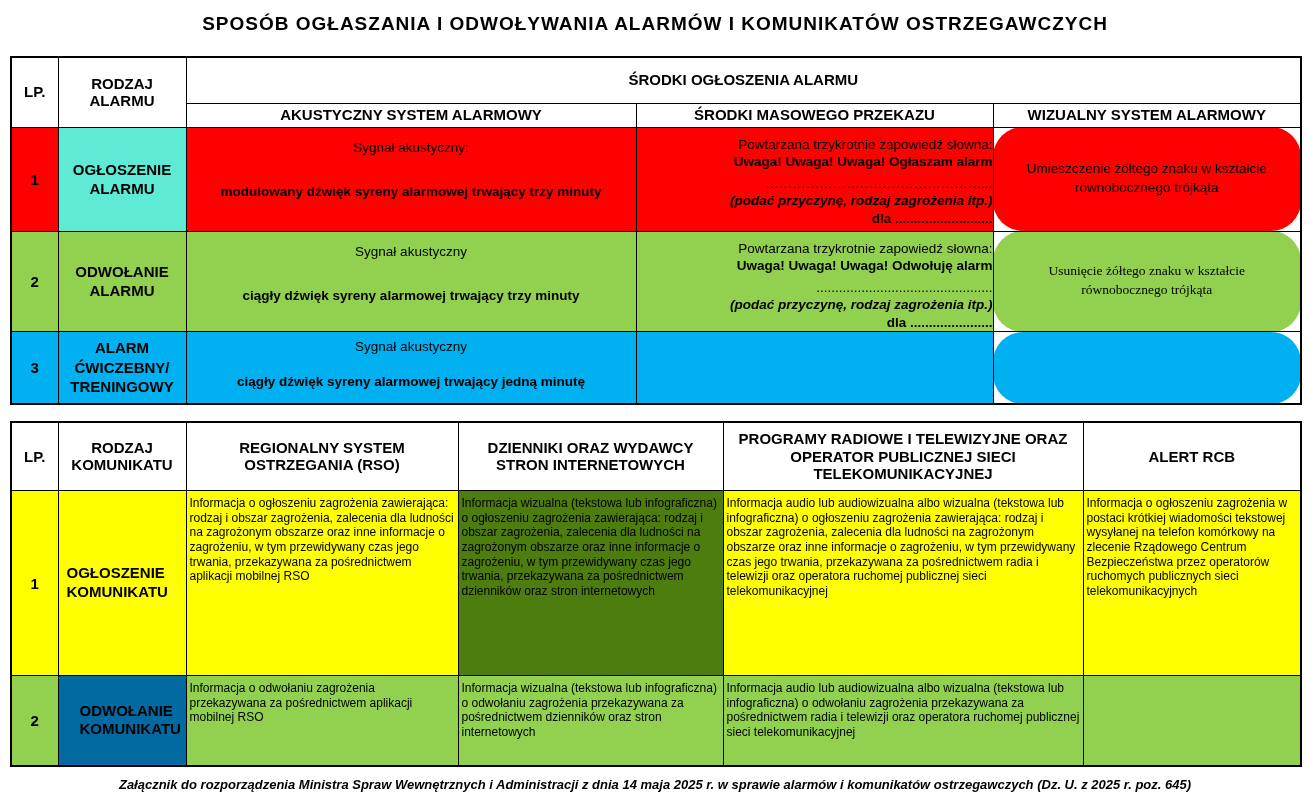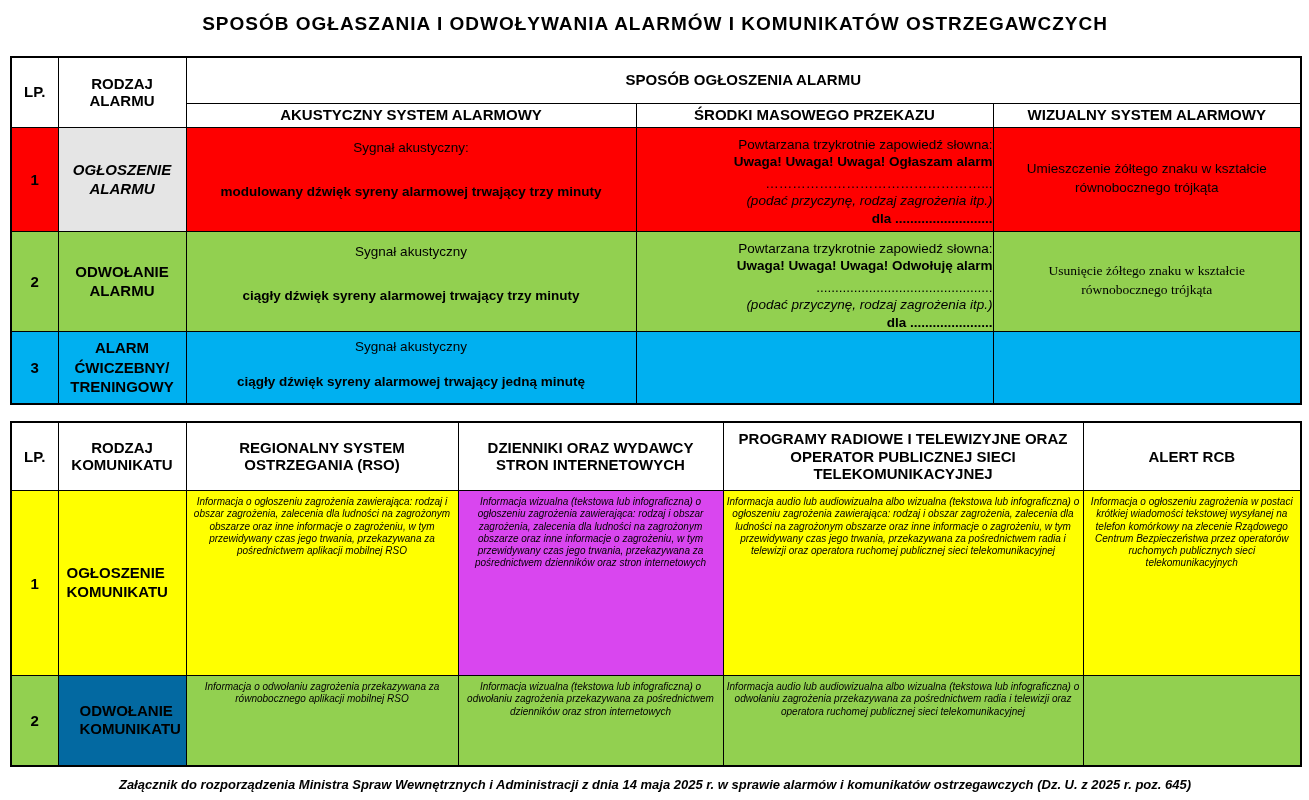--- a/index.html
+++ b/index.html
@@ -53,33 +53,33 @@
   .t1 .ak-cell .main { font-weight:bold; margin-top:28px; }
   .t1 tr.r3 .ak-cell { padding-top:7px; }
   .t1 tr.r3 .ak-cell .main { margin-top:18px; }
   .t1 .sr-cell {
     vertical-align:top; text-align:right; font-size:13.5px;
     padding-top:8px; line-height:1.3;
   }
   .t1 .sr-cell .dots { margin-top:4px; }
   .t1 .wiz-cell {
     vertical-align:middle; text-align:center; font-size:13.5px;
-    line-height:1.4; padding:14px 12px;
+    line-height:1.4; padding:14px 12px;border-radius:30px;
   }
   .bold { font-weight:bold; }
-  .italic { font-style:italic; }
+  .italic { font-style:italic;font-weight:bold; }
 
   
   .t2 tr.h  { height:69px; }
   .t2 tr.r1 { height:185px; }
   .t2 tr.r2 { height:90px; }
   .t2 .rodzaj-cell { text-align:left; padding-left:8px; line-height:1.25; }
   .t2 .body-cell {
-    vertical-align:top; text-align:center;
-    font-size:10px; line-height:1.22; padding:5px 3px 2px 3px;font-style:italic;
+    vertical-align:top; 
+    font-size:12px; line-height:1.22; padding:5px 3px 2px 3px;
   }
 
   .footnote {
     margin-top:10px; text-align:center;
     font-size:13px; font-weight:bold; font-style:italic;
     line-height:15px;
   }
 </style>
 </head>
 <body>
@@ -93,31 +93,31 @@
       <col style="width:47px">
         <col style="width:128px">
         <col style="width:450px">
         <col style="width:357px">
         <col style="width:308px">
     </colgroup>
     <tbody>
         <tr class="h1">
       <th rowspan="2">LP.</th>
       <th rowspan="2">RODZAJ ALARMU</th>
-      <th colspan="3">SPOSÓB OGŁOSZENIA ALARMU</th>
+      <th colspan="3">ŚRODKI OGŁOSZENIA ALARMU</th>
     </tr>
     <tr class="h2">
       <th>AKUSTYCZNY SYSTEM ALARMOWY</th>
       <th>ŚRODKI MASOWEGO PRZEKAZU</th>
       <th>WIZUALNY SYSTEM ALARMOWY</th>
     </tr>
 
     <tr class="r1">
       <td class="lp-cell" style="background-color: rgb(254, 0, 0);">1</td>
-      <td class="rodzaj-cell" style="background-color: #e5e5e5; font-style: italic;">OGŁOSZENIE ALARMU</td>
+      <td class="rodzaj-cell" style="background-color: #5eead4;">OGŁOSZENIE ALARMU</td>
       <td class="ak-cell" style="background-color: rgb(254, 0, 0);">
         <div>Sygnał akustyczny:</div>
         <div class="main">modulowany dźwięk syreny alarmowej trwający trzy minuty</div>
       </td>
       <td class="sr-cell" style="background-color: rgb(254, 0, 0);">
         <div>Powtarzana trzykrotnie zapowiedź słowna:</div>
         <div class="bold">Uwaga! Uwaga! Uwaga! Ogłaszam alarm</div>
         <div class="dots">…………………………………………...</div>
         <div class="italic">(podać przyczynę, rodzaj zagrożenia itp.)</div>
         <div class="bold">dla ..........................</div>
@@ -175,29 +175,29 @@
       <th>REGIONALNY SYSTEM OSTRZEGANIA (RSO)</th>
       <th>DZIENNIKI ORAZ WYDAWCY STRON INTERNETOWYCH</th>
       <th>PROGRAMY RADIOWE I TELEWIZYJNE ORAZ OPERATOR PUBLICZNEJ SIECI TELEKOMUNIKACYJNEJ</th>
       <th>ALERT RCB</th>
     </tr>
 
     <tr class="r1">
       <td class="lp-cell" style="background-color: rgb(255, 255, 0);">1</td>
       <td class="rodzaj-cell" style="background-color: rgb(255, 255, 0);">OGŁOSZENIE KOMUNIKATU</td>
       <td class="body-cell" style="background-color: rgb(255, 255, 0);">Informacja o ogłoszeniu zagrożenia zawierająca: rodzaj i obszar zagrożenia, zalecenia dla ludności na zagrożonym obszarze oraz inne informacje o zagrożeniu, w tym przewidywany czas jego trwania, przekazywana za pośrednictwem aplikacji mobilnej RSO</td>
-      <td class="body-cell" style="background-color: #d946ef;">Informacja wizualna (tekstowa lub infograficzna) o ogłoszeniu zagrożenia zawierająca: rodzaj i obszar zagrożenia, zalecenia dla ludności na zagrożonym obszarze oraz inne informacje o zagrożeniu, w tym przewidywany czas jego trwania, przekazywana za pośrednictwem dzienników oraz stron internetowych</td>
+      <td class="body-cell" style="background-color: #4d7c0f;">Informacja wizualna (tekstowa lub infograficzna) o ogłoszeniu zagrożenia zawierająca: rodzaj i obszar zagrożenia, zalecenia dla ludności na zagrożonym obszarze oraz inne informacje o zagrożeniu, w tym przewidywany czas jego trwania, przekazywana za pośrednictwem dzienników oraz stron internetowych</td>
       <td class="body-cell" style="background-color: rgb(255, 255, 0);">Informacja audio lub audiowizualna albo wizualna (tekstowa lub infograficzna) o ogłoszeniu zagrożenia zawierająca: rodzaj i obszar zagrożenia, zalecenia dla ludności na zagrożonym obszarze oraz inne informacje o zagrożeniu, w tym przewidywany czas jego trwania, przekazywana za pośrednictwem radia i telewizji oraz operatora ruchomej publicznej sieci telekomunikacyjnej</td>
       <td class="body-cell" style="background-color: rgb(255, 255, 0);">Informacja o ogłoszeniu zagrożenia w postaci krótkiej wiadomości tekstowej wysyłanej na telefon komórkowy na zlecenie Rządowego Centrum Bezpieczeństwa przez operatorów ruchomych publicznych sieci telekomunikacyjnych</td>
     </tr>
 
     <tr class="r2">
       <td class="lp-cell" style="background-color: rgb(146, 208, 80);">2</td>
       <td class="rodzaj-cell" style="background-color: #0369a1; padding-left: 21px;">ODWOŁANIE KOMUNIKATU</td>
-      <td class="body-cell" style="background-color: rgb(146, 208, 80);">Informacja o odwołaniu zagrożenia przekazywana za równobocznego aplikacji mobilnej RSO</td>
+      <td class="body-cell" style="background-color: rgb(146, 208, 80);">Informacja o odwołaniu zagrożenia przekazywana za pośrednictwem aplikacji mobilnej RSO</td>
       <td class="body-cell" style="background-color: rgb(146, 208, 80);">Informacja wizualna (tekstowa lub infograficzna) o odwołaniu zagrożenia przekazywana za pośrednictwem dzienników oraz stron internetowych</td>
       <td class="body-cell" style="background-color: rgb(146, 208, 80);">Informacja audio lub audiowizualna albo wizualna (tekstowa lub infograficzna) o odwołaniu zagrożenia przekazywana za pośrednictwem radia i telewizji oraz operatora ruchomej publicznej sieci telekomunikacyjnej</td>
       <td class="body-cell" style="background-color: rgb(146, 208, 80);"></td>
     </tr>
   </tbody>
     </table>
 
   <div class="footnote">Załącznik do rozporządzenia Ministra Spraw Wewnętrznych i Administracji z dnia 14 maja 2025 r. w sprawie alarmów i komunikatów ostrzegawczych (Dz. U. z 2025 r. poz. 645)</div>
 
 </div>

